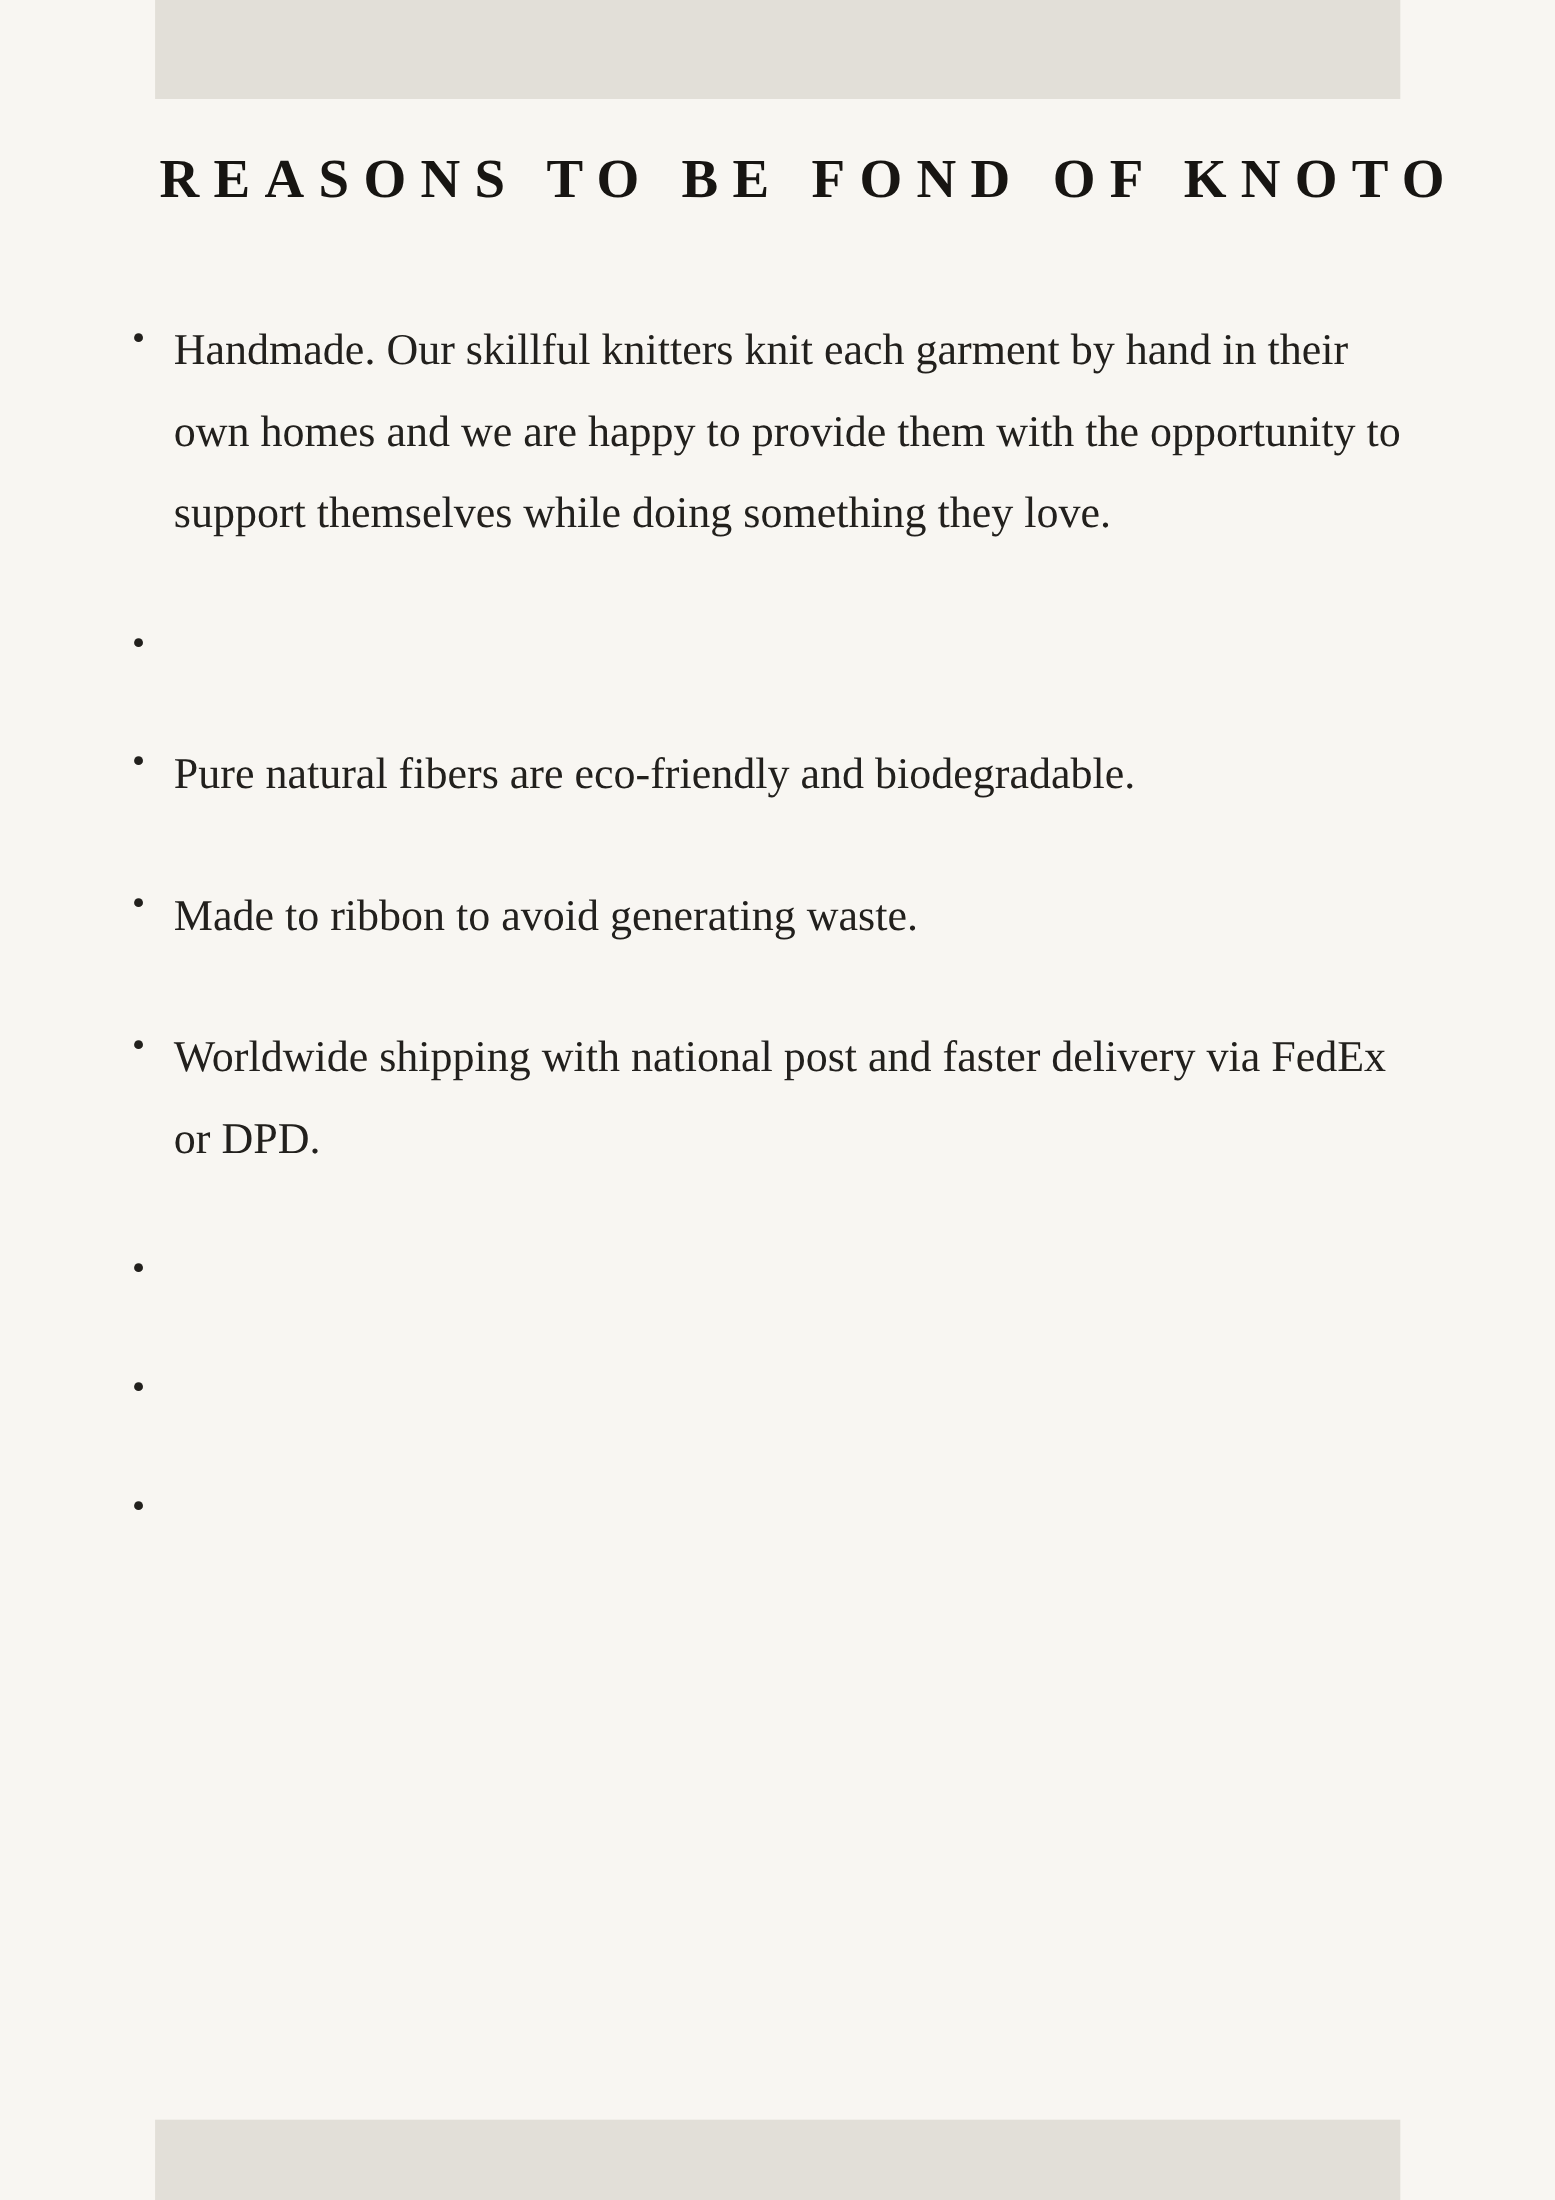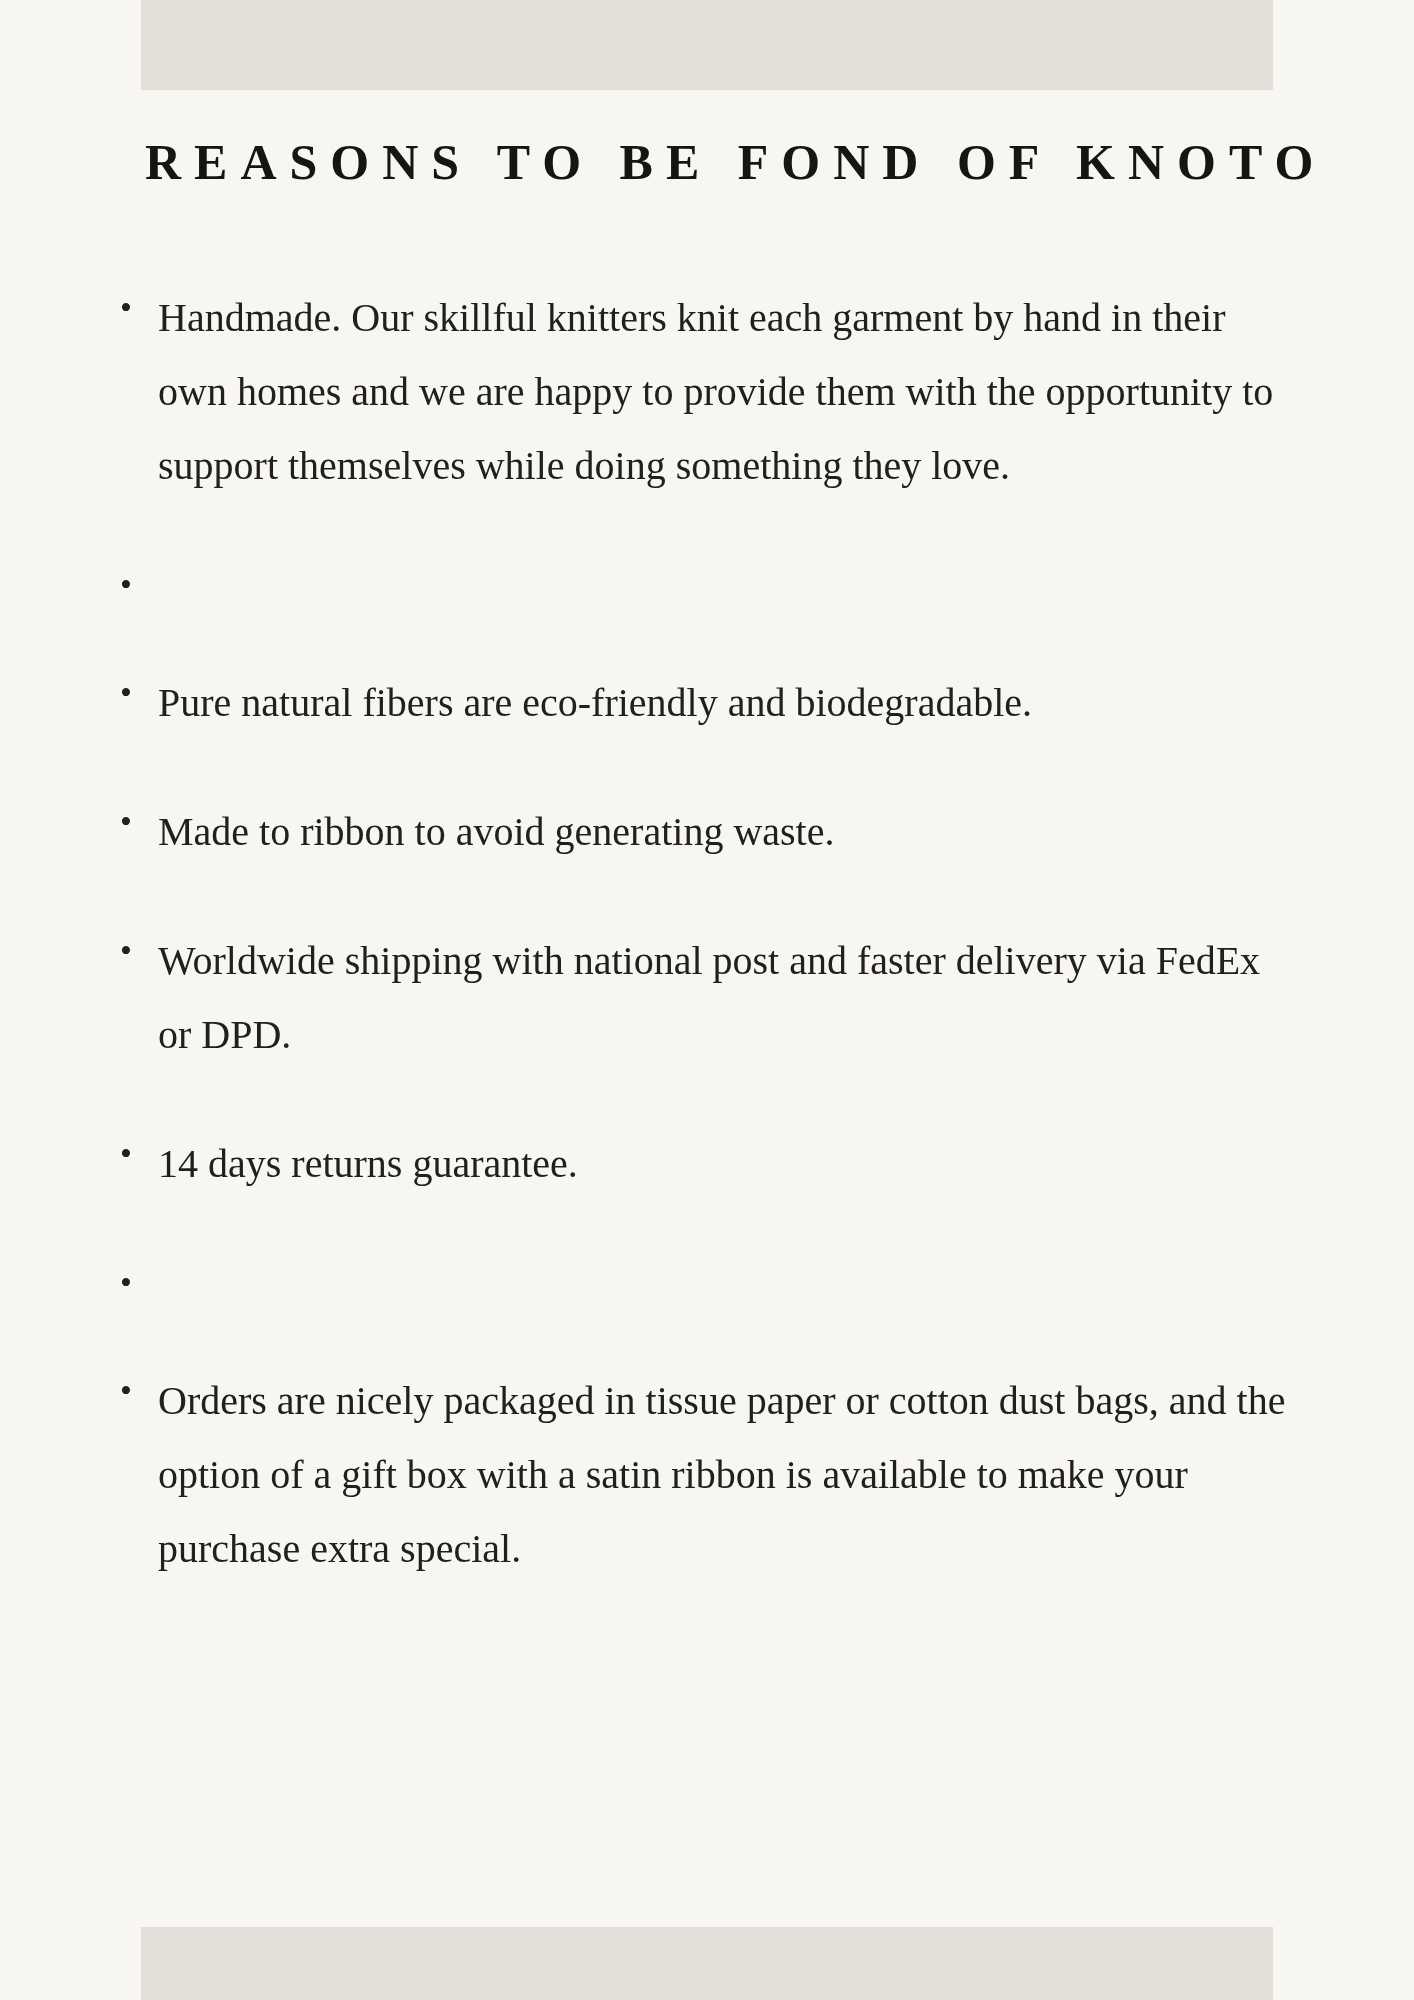--- a/index.html
+++ b/index.html
@@ -89,28 +89,24 @@
   </li>
 
   <li class="bullet-item">
     <span class="dot">•</span>
     <span class="bt">Worldwide shipping with national post and faster delivery via FedEx
 or DPD.</span>
   </li>
 
   <li class="bullet-item">
     <span class="dot">•</span>
-    <span class="bt">14 days returns guarantee.</span>
   </li>
 
   <li class="bullet-item">
     <span class="dot">•</span>
   </li>
 
   <li class="bullet-item">
     <span class="dot">•</span>
-    <span class="bt">Orders are nicely packaged in tissue paper or cotton dust bags, and the
-option of a gift box with a satin ribbon is available to make your
-purchase extra special.</span>
   </li>
 </ul>
 
 <div class="band band-bottom"></div>
 
 </body></html>

